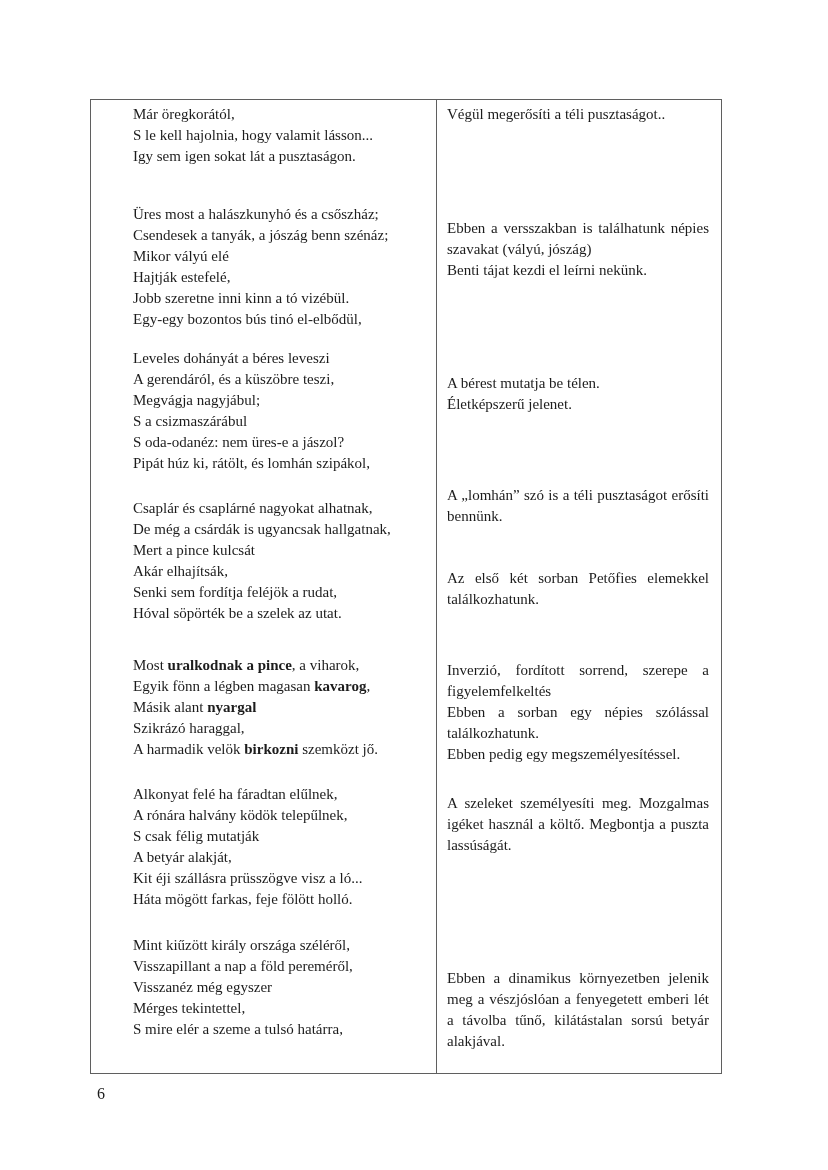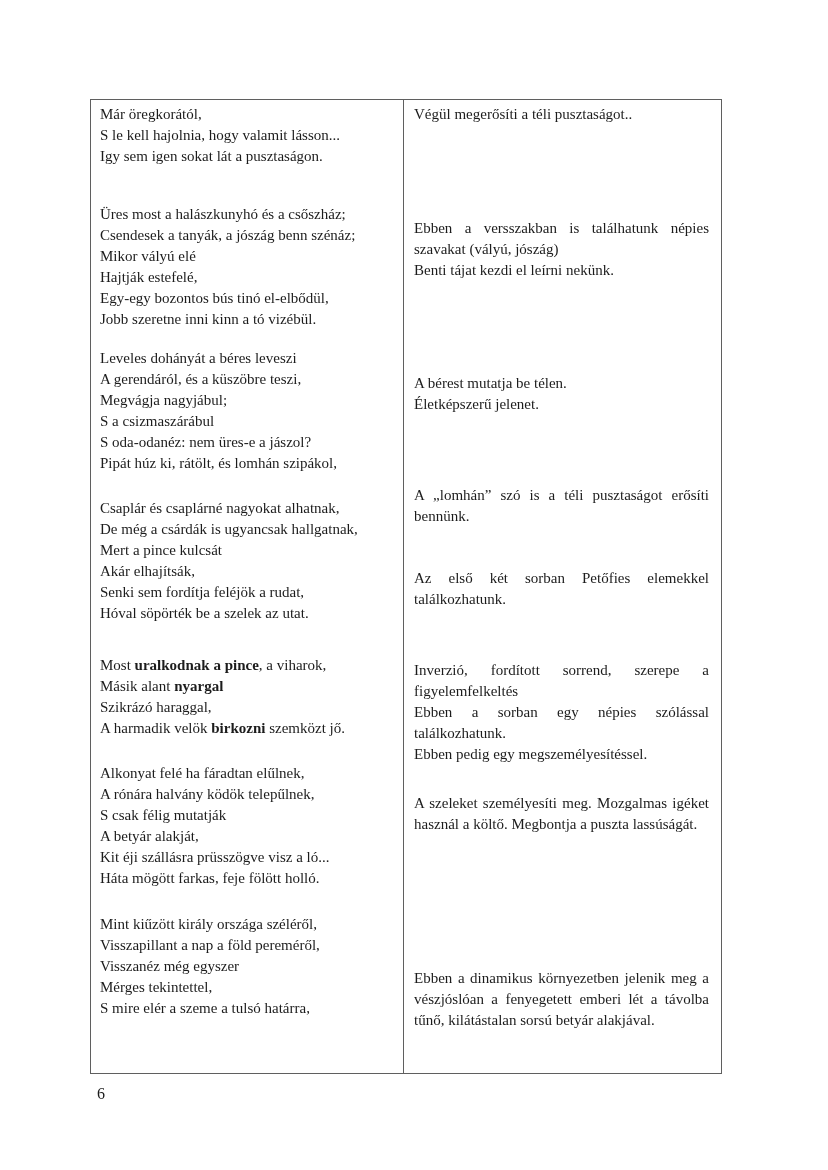--- a/index.html
+++ b/index.html
@@ -6,21 +6,21 @@
   body{
     width:828px;height:1170px;position:relative;
     font-family:"Liberation Serif","DejaVu Serif",serif;
     color:#1c1c1c;
     -webkit-font-smoothing:antialiased;
   }
   .page{position:relative;width:828px;height:1170px;background:#fff;overflow:hidden;}
   .doc-table{
     position:absolute;left:90px;top:99px;width:632px;height:975px;
     box-sizing:border-box;border:1.5px solid #5f5f5f;
-    display:flex;background:#fff;
+    display:flex;background:#fff;padding-left:33px;
   }
   .cell{box-sizing:border-box;}
   .cell-left{
     width:313px;border-right:1.5px solid #5f5f5f;
     padding:4px 8px 0 9px;overflow:hidden;
   }
   .cell-right{flex:1;position:relative;overflow:hidden;}
   .pline{
     font-size:15px;line-height:21px;white-space:nowrap;
   }
@@ -49,22 +49,22 @@
         <div class="pline">Már öregkorától,</div>
         <div class="pline">S le kell hajolnia, hogy valamit lásson...</div>
         <div class="pline">Igy sem igen sokat lát a pusztaságon.</div>
       </div>
 
       <div class="stanza" style="margin-top:37px">
         <div class="pline">Üres most a halászkunyhó és a csőszház;</div>
         <div class="pline">Csendesek a tanyák, a jószág benn szénáz;</div>
         <div class="pline">Mikor vályú elé</div>
         <div class="pline">Hajtják estefelé,</div>
+        <div class="pline">Jobb szeretne inni kinn a tó vizébül.</div>
         <div class="pline">Egy-egy bozontos bús tinó el-elbődül,</div>
-        <div class="pline">Jobb szeretne inni kinn a tó vizébül.</div>
       </div>
 
       <div class="stanza" style="margin-top:18px">
         <div class="pline">Leveles dohányát a béres leveszi</div>
         <div class="pline">A gerendáról, és a küszöbre teszi,</div>
         <div class="pline">Megvágja nagyjábul;</div>
         <div class="pline">S a csizmaszárábul</div>
         <div class="pline">S oda-odanéz: nem üres-e a jászol?</div>
         <div class="pline">Pipát húz ki, rátölt, és lomhán szipákol,</div>
       </div>
@@ -73,20 +73,21 @@
         <div class="pline">Csaplár és csaplárné nagyokat alhatnak,</div>
         <div class="pline">De még a csárdák is ugyancsak hallgatnak,</div>
         <div class="pline">Mert a pince kulcsát</div>
         <div class="pline">Akár elhajítsák,</div>
         <div class="pline">Senki sem fordítja feléjök a rudat,</div>
         <div class="pline">Hóval söpörték be a szelek az utat.</div>
       </div>
 
       <div class="stanza" style="margin-top:31px">
         <div class="pline"><span>Most </span><span class="b">uralkodnak a pince</span><span>, a viharok,</span></div>
+        <div class="pline"><span>Egyik fönn a légben magasan </span><span class="b">kavarog</span><span>,</span></div>
         <div class="pline"><span>Másik alant </span><span class="b">nyargal</span></div>
         <div class="pline"><span>Szikrázó haraggal,</span></div>
         <div class="pline"><span>A harmadik velök </span><span class="b">birkozni</span><span> szemközt jő.</span></div>
       </div>
 
       <div class="stanza" style="margin-top:24px">
         <div class="pline">Alkonyat felé ha fáradtan elűlnek,</div>
         <div class="pline">A rónára halvány ködök telepűlnek,</div>
         <div class="pline">S csak félig mutatják</div>
         <div class="pline">A betyár alakját,</div>

